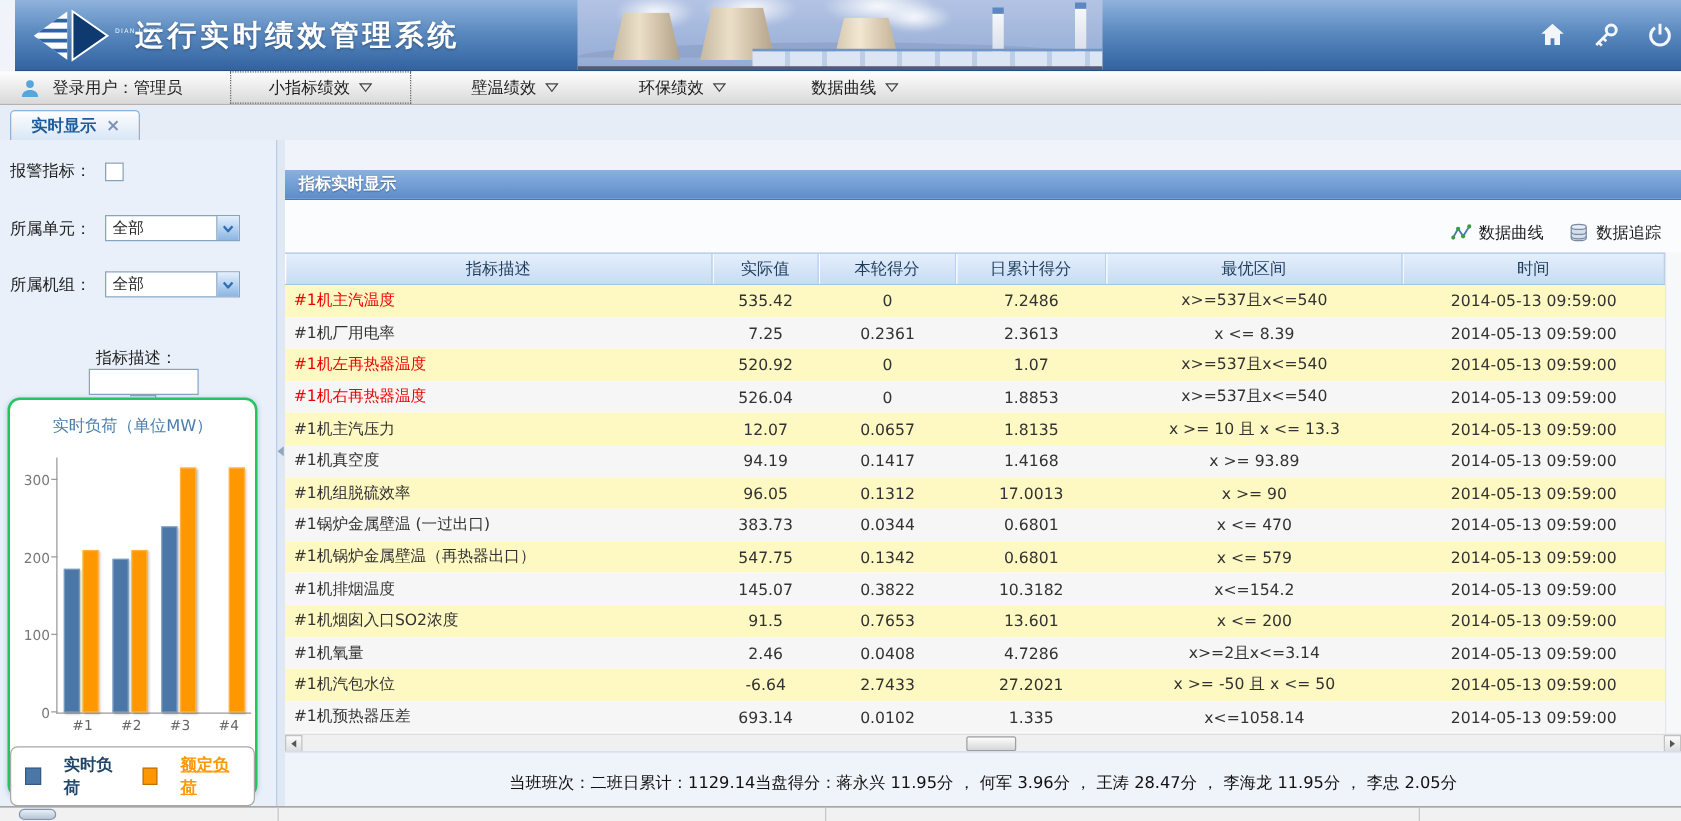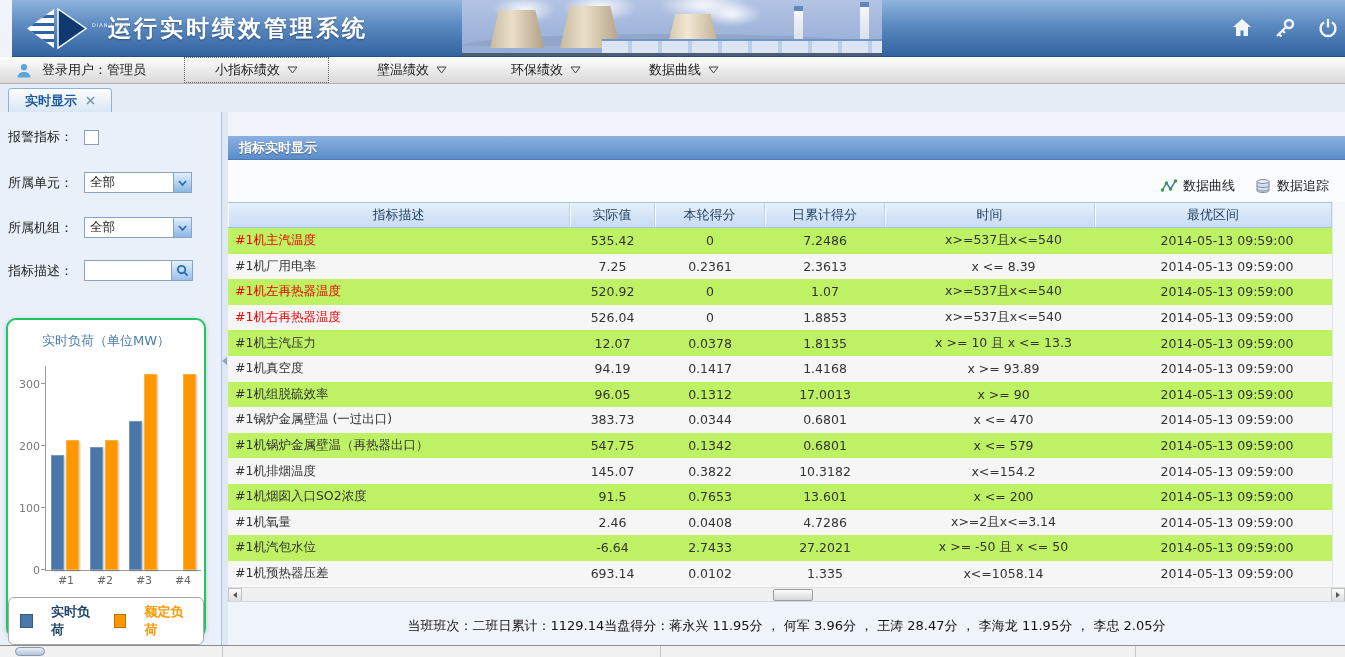--- a/index.html
+++ b/index.html
@@ -58,21 +58,21 @@
   .tab { position:absolute; left:8px; top:4px; width:104px; height:24px;
     background:linear-gradient(#fdfeff,#d9e6f5); border:1px solid #8fb2d8; border-bottom:none;
     border-radius:4px 4px 0 0; display:flex; align-items:center; justify-content:center; gap:9px;
     font-size:13px; font-weight:bold; color:#1b5a9e; cursor:pointer; }
   .tab-close { width:9px; height:9px; cursor:pointer; }
 
   
   .sidebar { position:absolute; left:0; top:112px; width:222px; height:533px;
     background:#e9f0fa; border-right:1px solid #aac2de; }
   .field { display:flex; align-items:center; margin:0 0 0 8px; }
-  .f1 { margin-top:16px; } .f2 { margin-top:26px; } .f3 { margin-top:24px; } .f4 { margin-top:22px; }
+  .f1 { margin-top:16px; } .f2 { margin-top:26px; } .f3 { margin-top:24px; } .f4 { margin-top:39px;flex-direction:column; }
   .field label { width:76px; font-size:13px; color:#222; }
   .checkbox { width:15px; height:15px; background:#fff; border:1px solid #8aa0b8; cursor:pointer; }
   .select { position:relative; width:108px; height:21px; background:#fff; border:1px solid #86a5c4;
     display:flex; align-items:center; padding-left:5px; font-size:12.5px; color:#222; cursor:pointer; }
   .select-btn { position:absolute; right:0; top:0; width:18px; height:19px;
     background:linear-gradient(#e2effc,#8cb6e4); border-left:1px solid #86a5c4;
     display:flex; align-items:center; justify-content:center; cursor:pointer; }
   .search-input { width:88px; height:21px; border:1px solid #86a5c4; background:#fff; font-size:12.5px; padding:0 4px; outline:none; }
   .search-btn { width:21px; height:21px; background:linear-gradient(#e2effc,#9cc0ea); border:1px solid #86a5c4;
     border-left:none; display:flex; align-items:center; justify-content:center; cursor:pointer; }
@@ -104,21 +104,21 @@
   .toolbar { position:absolute; left:0; top:24px; width:100%; height:42px; background:#fbfcfe;
     display:flex; justify-content:flex-end; align-items:flex-end; gap:20px; padding:0 16px 7px 0; }
   .tool { display:flex; align-items:center; gap:6px; font-size:13px; color:#1a1a1a; cursor:pointer; }
 
   .thead { position:absolute; left:0; top:66px; display:flex; width:1104px; height:26px;
     background:linear-gradient(#e4effb,#c8dcf4); border-top:1px solid #a7c3e2; border-bottom:1px solid #a7c3e2;
     font-size:13px; color:#1e3c5c; }
   .th { display:flex; align-items:center; justify-content:center; border-right:1px solid #b9d0ea;
     box-shadow:inset 1px 0 0 #ffffff; }
   .tbody { position:absolute; left:0; top:92px; width:1104px; }
-  .tr { display:flex; height:25.6px; align-items:center; font-size:12.5px; color:#333; background:#bef264; cursor:default; }
+  .tr { display:flex; height:25.6px; align-items:center; font-size:12.5px; color:#333; background:#fef9c3; cursor:default; }
   .tr.alt { background:#f6f6f6; }
   .tr.alarm .td-desc { color:#ee0000; }
   .td { padding:0 4px; white-space:nowrap; overflow:hidden; }
   .w-desc  { width:342px; } .td-desc  { text-align:left; padding-left:7px; }
   .w-value { width:85px;  } .td-value { text-align:center; }
   .w-round { width:110px; } .td-round { text-align:center; }
   .w-daily { width:120px; } .td-daily { text-align:center; }
   .w-range { width:237px; } .td-range { text-align:center; }
   .w-time  { width:210px; } .td-time  { text-align:center; }
 
@@ -308,21 +308,21 @@
           <div class="bar" style="left: 137px; width: 13px; height: 195.682px; background: rgb(255, 151, 0);"></div>
           <div class="xtick" style="left: 122px; width: 30px;">#4</div>
         </div>
       <div class="legend" id="legend">
           <span class="legend-item">
             <span class="swatch" style="background: rgb(74, 119, 168);"></span>
             <span style="color: rgb(31, 69, 104);">实时负荷</span>
           </span>
           <span class="legend-item">
             <span class="swatch" style="background: rgb(255, 151, 0);"></span>
-            <span style="color: rgb(255, 151, 0);">额定负荷</span>
+            <span style="color: rgb(255, 151, 0); text-decoration: underline;">额定负荷</span>
           </span>
         </div>
     </div>
   </div>
 
   <div class="splitter">
     <span class="splitter-arrow"></span>
   </div>
 
   <div class="main">
@@ -347,22 +347,22 @@
         </svg>
         <span>数据追踪</span>
       </span>
     </div>
 
     <div class="thead">
       <div class="th w-desc">指标描述</div>
       <div class="th w-value">实际值</div>
       <div class="th w-round">本轮得分</div>
       <div class="th w-daily">日累计得分</div>
+      <div class="th w-range">最优区间</div>
       <div class="th w-time">时间</div>
-      <div class="th w-range">最优区间</div>
     </div>
 
     <div class="tbody" id="table-body">
         <div class="tr alarm">
           <div class="td td-desc w-desc">#1机主汽温度</div>
           <div class="td td-value w-value">535.42</div>
           <div class="td td-round w-round">0</div>
           <div class="td td-daily w-daily">7.2486</div>
           <div class="td td-range w-range">x&gt;=537且x&lt;=540</div>
           <div class="td td-time w-time">2014-05-13 09:59:00</div>
@@ -387,21 +387,21 @@
           <div class="td td-desc w-desc">#1机右再热器温度</div>
           <div class="td td-value w-value">526.04</div>
           <div class="td td-round w-round">0</div>
           <div class="td td-daily w-daily">1.8853</div>
           <div class="td td-range w-range">x&gt;=537且x&lt;=540</div>
           <div class="td td-time w-time">2014-05-13 09:59:00</div>
         </div>
         <div class="tr">
           <div class="td td-desc w-desc">#1机主汽压力</div>
           <div class="td td-value w-value">12.07</div>
-          <div class="td td-round w-round">0.0378</div>
+          <div class="td td-round w-round">0.0657</div>
           <div class="td td-daily w-daily">1.8135</div>
           <div class="td td-range w-range">x &gt;= 10 且 x &lt;= 13.3</div>
           <div class="td td-time w-time">2014-05-13 09:59:00</div>
         </div>
         <div class="tr alt">
           <div class="td td-desc w-desc">#1机真空度</div>
           <div class="td td-value w-value">94.19</div>
           <div class="td td-round w-round">0.1417</div>
           <div class="td td-daily w-daily">1.4168</div>
           <div class="td td-range w-range">x &gt;= 93.89</div>

